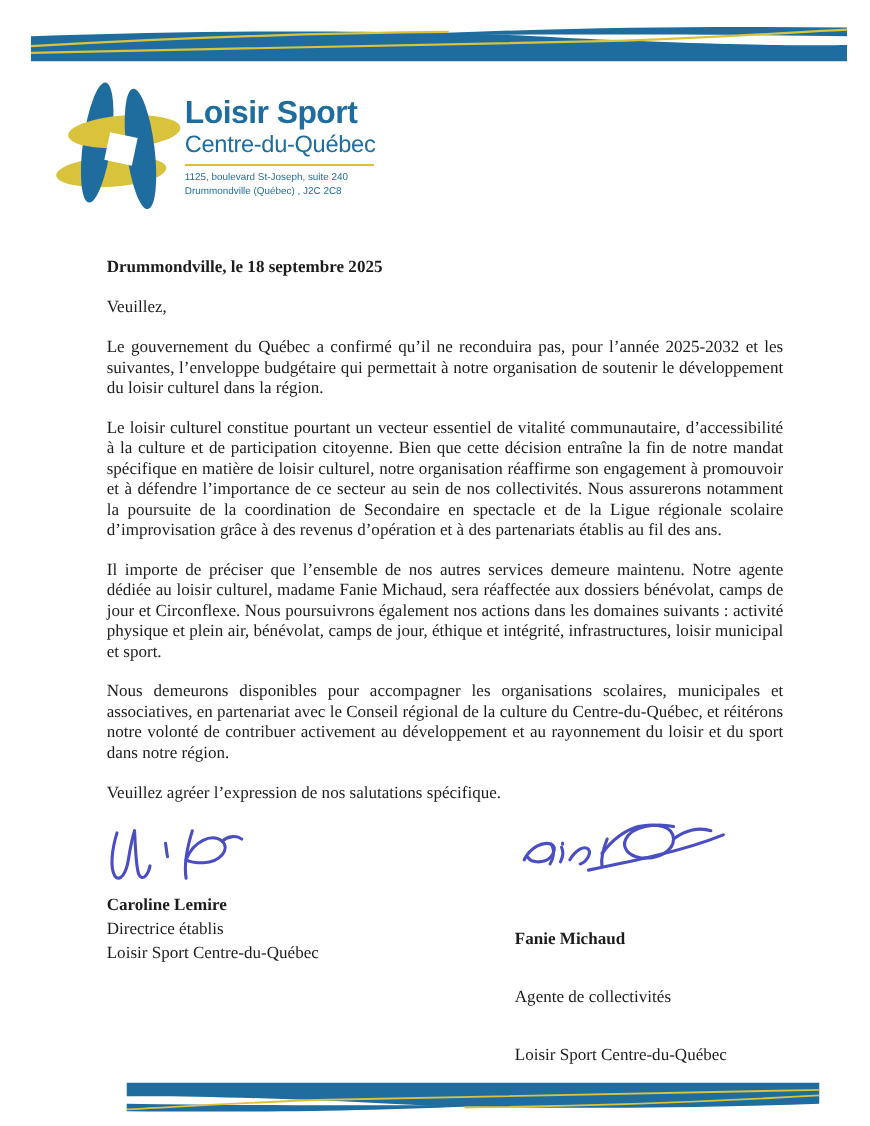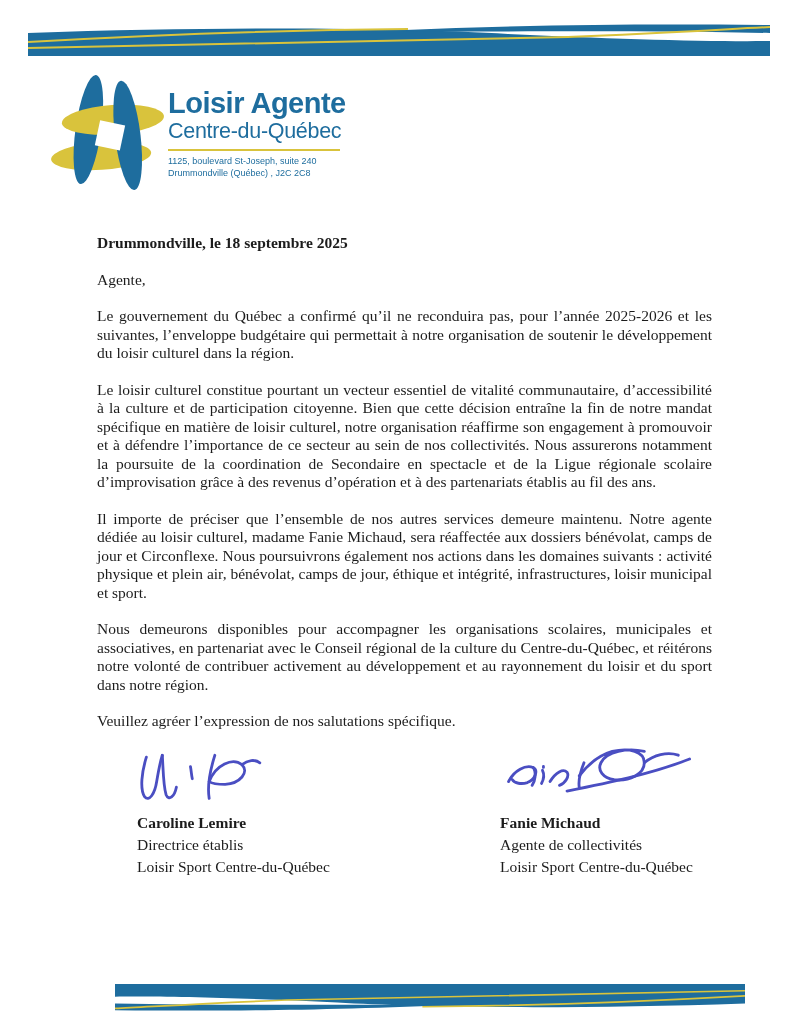--- a/index.html
+++ b/index.html
@@ -34,23 +34,23 @@
     position:absolute;top:234px;left:97px;width:619px;
     font-size:15.5px;line-height:18.5px;text-align:justify;
   }
   .content p{margin:0 4px 18px 0;}
   .dateline{font-weight:bold;text-align:left;}
   .salutation{text-align:left;}
   .closing{text-align:left;margin-top:1px;}
   .italic{}
   
   .sig-row{position:absolute;top:742px;left:97px;width:619px;display:flex;}
-  .sig-col{display:flex;flex-direction:column;margin-left:40px;}
+  .sig-col{display:flex;flex-direction:column;}
   .sig-col.left{width:371px;}
-  .sig-col.right{width:248px;}
+  .sig-col.right{width:248px;gap:31px;}
   .sig-img{height:66px;margin-bottom:4px;}
   .sig-img svg{height:66px;display:block;}
   .sig-name{font-weight:bold;font-size:15.5px;line-height:22px;}
   .sig-line{font-size:15.5px;line-height:22px;}
 </style>
 </head>
 <body>
 
 <div class="page">
 
@@ -66,31 +66,31 @@
   <div class="logo">
     <svg viewBox="0 0 120 125">
       <ellipse cx="52" cy="89" rx="51" ry="14" transform="rotate(-4 52 89)" style="fill:var(--brand-yellow)"></ellipse>
       <ellipse cx="39" cy="62" rx="13" ry="56" transform="rotate(8 39 62)" style="fill:var(--brand-blue)"></ellipse>
       <ellipse cx="64" cy="52" rx="52" ry="15" transform="rotate(-4 64 52)" style="fill:var(--brand-yellow)"></ellipse>
       <ellipse cx="79" cy="68" rx="13" ry="56" transform="rotate(-7 79 68)" style="fill:var(--brand-blue)"></ellipse>
       <rect x="48" y="55" width="26" height="26" transform="rotate(12 61 68)" fill="#ffffff"></rect>
     </svg>
   </div>
   <div class="logo-text">
-    <div class="org1">Loisir Agente</div>
+    <div class="org1">Loisir Sport</div>
     <div class="org2">Centre-du-Québec</div>
     <div class="gold-rule"></div>
     <div class="addr">1125, boulevard St-Joseph, suite 240</div>
     <div class="addr">Drummondville (Québec) , J2C 2C8</div>
   </div>
 
   <div class="content">
     <p class="dateline">Drummondville, le 18 septembre 2025</p>
-    <p class="salutation">Agente,</p>
-    <p>Le gouvernement du Québec a confirmé qu’il ne reconduira pas, pour l’année 2025-2026 et les suivantes, l’enveloppe budgétaire qui permettait à notre organisation de soutenir le développement du loisir culturel dans la région.</p>
+    <p class="salutation">Veuillez,</p>
+    <p>Le gouvernement du Québec a confirmé qu’il ne reconduira pas, pour l’année 2025-2032 et les suivantes, l’enveloppe budgétaire qui permettait à notre organisation de soutenir le développement du loisir culturel dans la région.</p>
     <p><span>Le loisir culturel constitue pourtant un vecteur essentiel de vitalité communautaire, d’accessibilité à la culture et de participation citoyenne. Bien que cette décision entraîne la fin de notre mandat spécifique en matière de loisir culturel, notre organisation réaffirme son engagement à promouvoir et à défendre l’importance de ce secteur au sein de nos collectivités. Nous assurerons notamment la poursuite de la coordination de </span><span class="italic">Secondaire en spectacle</span><span> et de la Ligue régionale scolaire d’improvisation grâce à des revenus d’opération et à des partenariats établis au fil des ans.</span></p>
     <p>Il importe de préciser que l’ensemble de nos autres services demeure maintenu. Notre agente dédiée au loisir culturel, madame Fanie Michaud, sera réaffectée aux dossiers bénévolat, camps de jour et Circonflexe. Nous poursuivrons également nos actions dans les domaines suivants : activité physique et plein air, bénévolat, camps de jour, éthique et intégrité, infrastructures, loisir municipal et sport.</p>
     <p>Nous demeurons disponibles pour accompagner les organisations scolaires, municipales et associatives, en partenariat avec le Conseil régional de la culture du Centre-du-Québec, et réitérons notre volonté de contribuer activement au développement et au rayonnement du loisir et du sport dans notre région.</p>
     <p class="closing">Veuillez agréer l’expression de nos salutations spécifique.</p>
   </div>
 
   <div class="sig-row">
     <div class="sig-col left">
       <div class="sig-img">
         <svg viewBox="0 0 160 70" width="150" height="66" fill="none" stroke-linecap="round" style="stroke:var(--signature-ink)" stroke-width="3">

